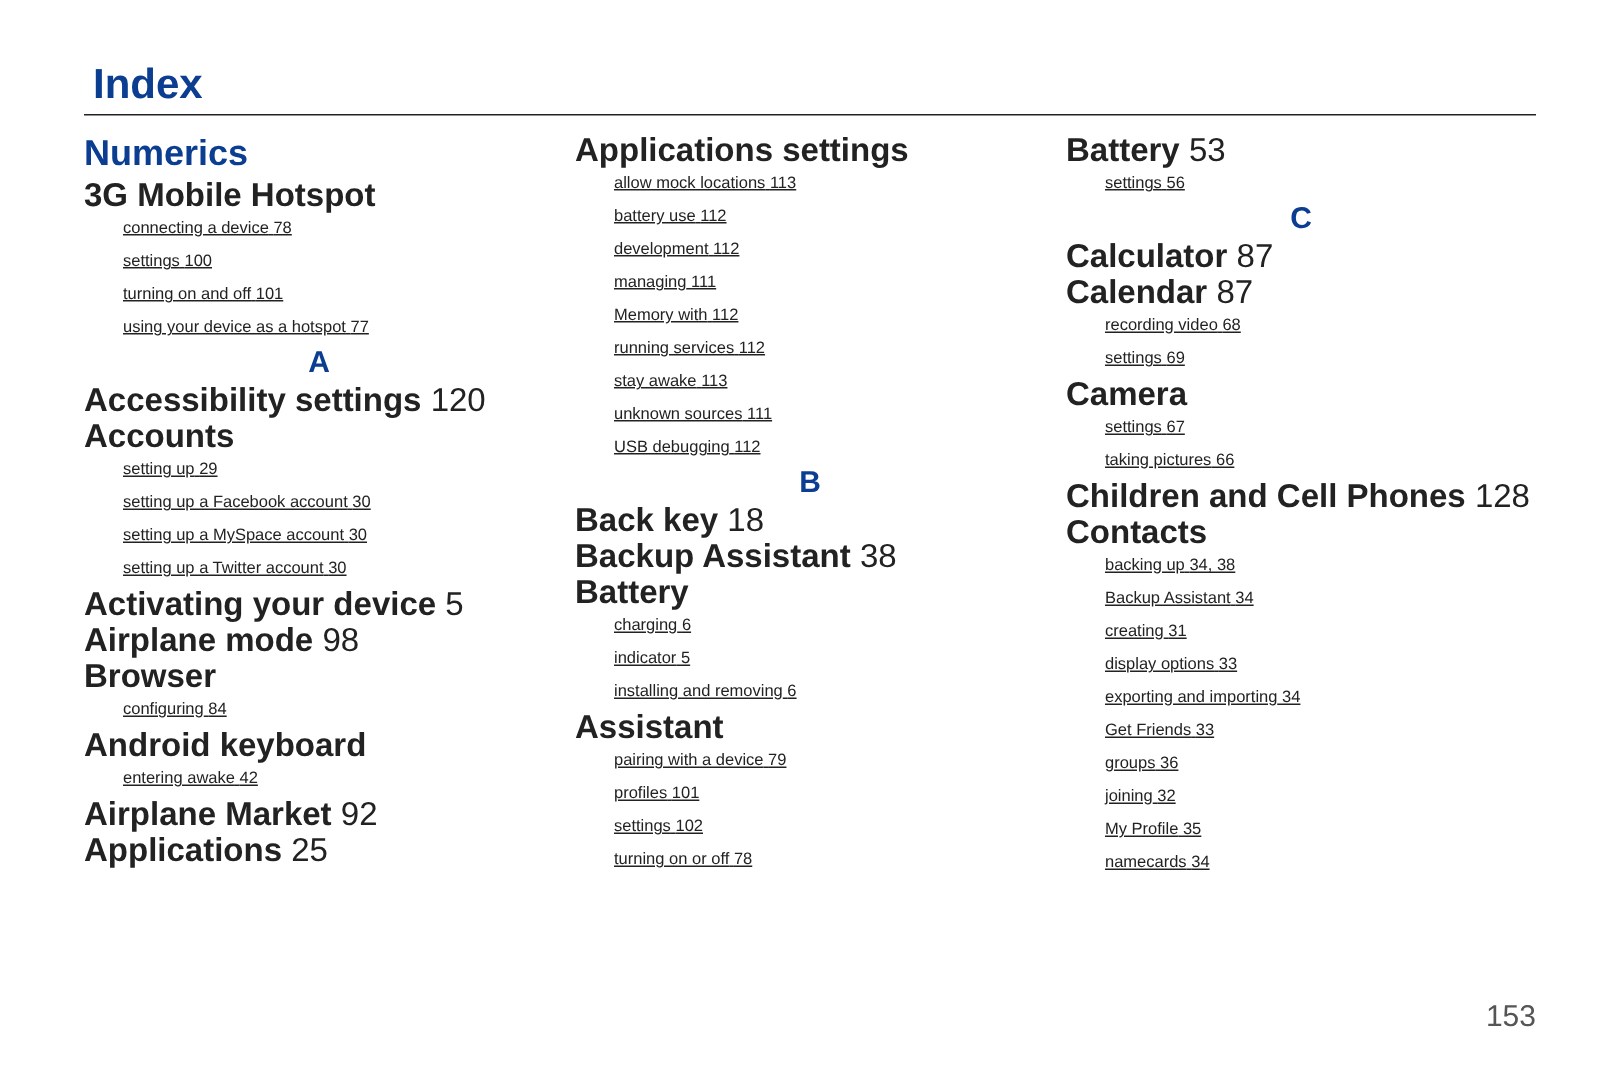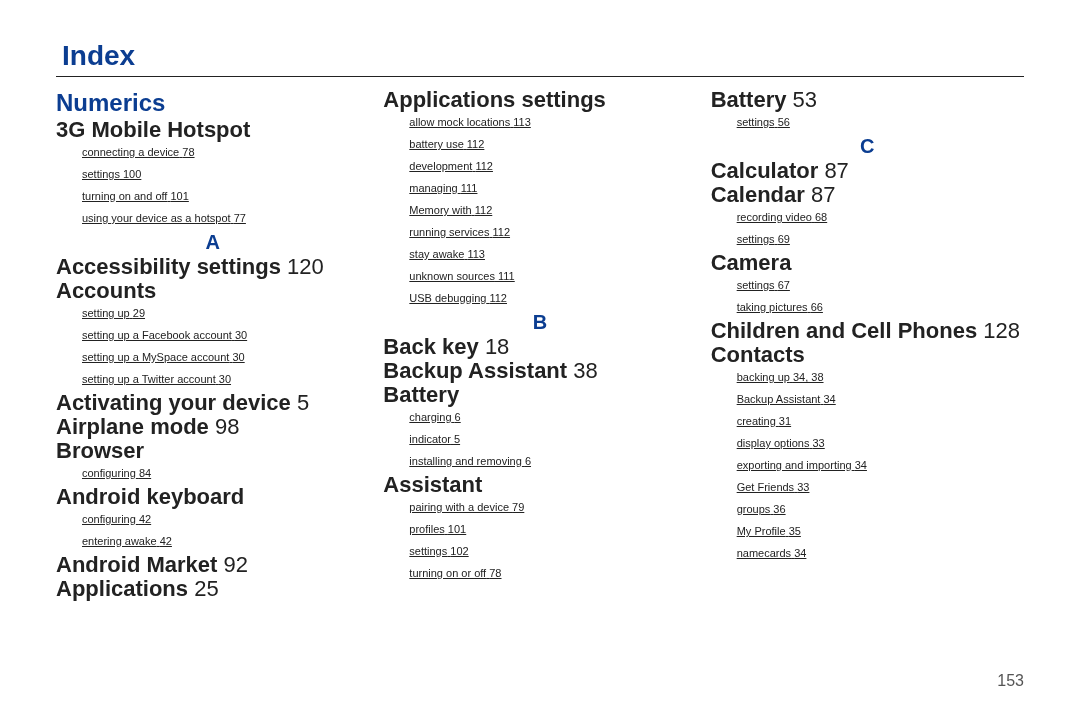--- a/index.html
+++ b/index.html
@@ -62,21 +62,21 @@
   .sub {
     font-size: 11px;
     margin-left: 26px;
     line-height: 22px;
     text-decoration: underline;
   }
   .pagenum {
     position: absolute;
     right: 56px;
     bottom: 30px;
-    font-size: 16px;
+    font-size: 20px;
     color: #555;
   }
 </style>
 </head>
 <body>
 
 <div class="page">
   <h1 class="title">Index</h1>
   <hr class="rule">
   <div class="columns">
@@ -92,23 +92,22 @@
         <div class="topic"><span>Accounts</span></div>
         <div class="sub"><span>setting up</span> <span>29</span></div>
         <div class="sub"><span>setting up a Facebook account</span> <span>30</span></div>
         <div class="sub"><span>setting up a MySpace account</span> <span>30</span></div>
         <div class="sub"><span>setting up a Twitter account</span> <span>30</span></div>
         <div class="topic"><span>Activating your device</span> <span class="page-ref">5</span></div>
         <div class="topic"><span>Airplane mode</span> <span class="page-ref">98</span></div>
         <div class="topic"><span>Browser</span></div>
         <div class="sub"><span>configuring</span> <span>84</span></div>
         <div class="topic"><span>Android keyboard</span></div>
-        <div class="sub"><span>configuring</span> <span>42</span></div>
         <div class="sub"><span>entering awake</span> <span>42</span></div>
-        <div class="topic"><span>Android Market</span> <span class="page-ref">92</span></div>
+        <div class="topic"><span>Airplane Market</span> <span class="page-ref">92</span></div>
         <div class="topic"><span>Applications</span> <span class="page-ref">25</span></div>
       </div>
     <div class="col" id="col1">
         <div class="topic"><span>Applications settings</span></div>
         <div class="sub"><span>allow mock locations</span> <span>113</span></div>
         <div class="sub"><span>battery use</span> <span>112</span></div>
         <div class="sub"><span>development</span> <span>112</span></div>
         <div class="sub"><span>managing</span> <span>111</span></div>
         <div class="sub"><span>Memory with</span> <span>112</span></div>
         <div class="sub"><span>running services</span> <span>112</span></div>
@@ -141,18 +140,19 @@
         <div class="sub"><span>taking pictures</span> <span>66</span></div>
         <div class="topic"><span>Children and Cell Phones</span> <span class="page-ref">128</span></div>
         <div class="topic"><span>Contacts</span></div>
         <div class="sub"><span>backing up</span> <span>34, 38</span></div>
         <div class="sub"><span>Backup Assistant</span> <span>34</span></div>
         <div class="sub"><span>creating</span> <span>31</span></div>
         <div class="sub"><span>display options</span> <span>33</span></div>
         <div class="sub"><span>exporting and importing</span> <span>34</span></div>
         <div class="sub"><span>Get Friends</span> <span>33</span></div>
         <div class="sub"><span>groups</span> <span>36</span></div>
+        <div class="sub"><span>joining</span> <span>32</span></div>
         <div class="sub"><span>My Profile</span> <span>35</span></div>
         <div class="sub"><span>namecards</span> <span>34</span></div>
       </div>
   </div>
   <div class="pagenum">153</div>
 </div>
 
 </body></html>

